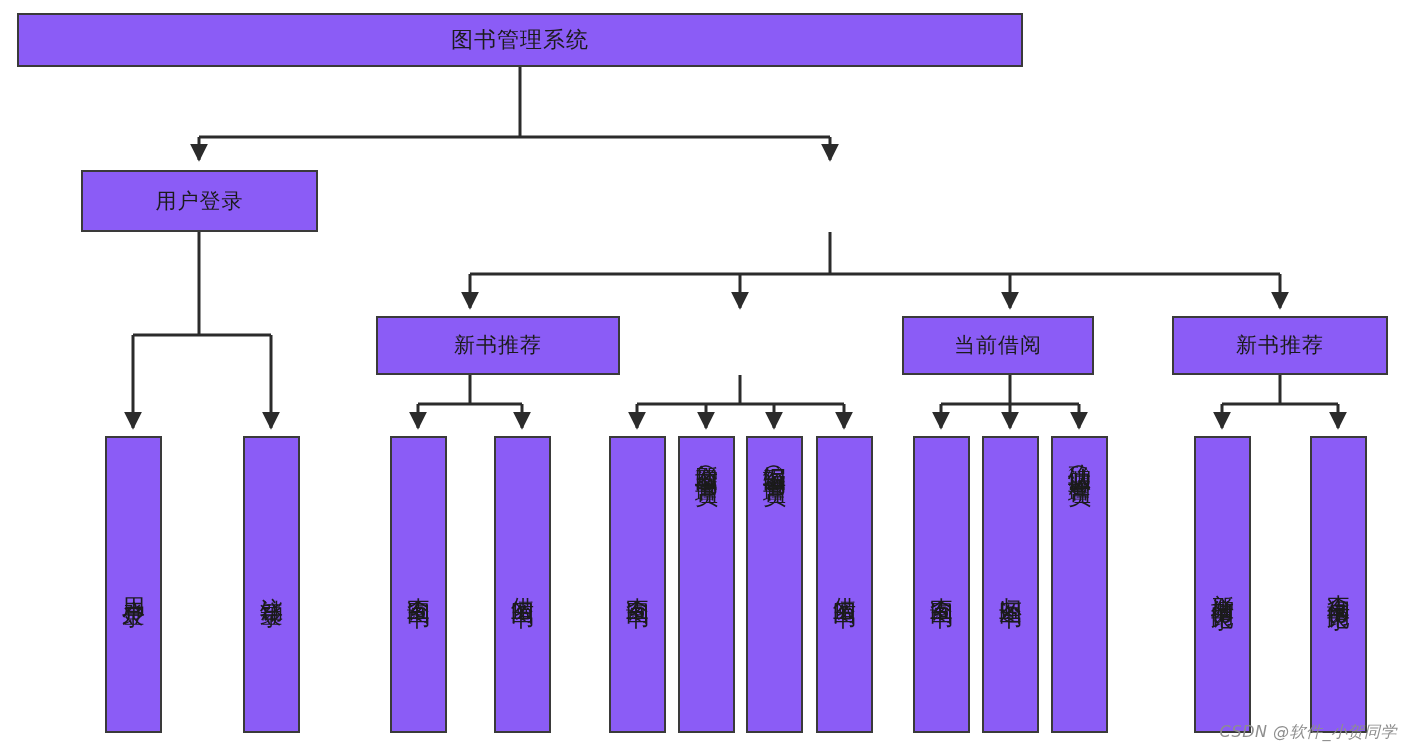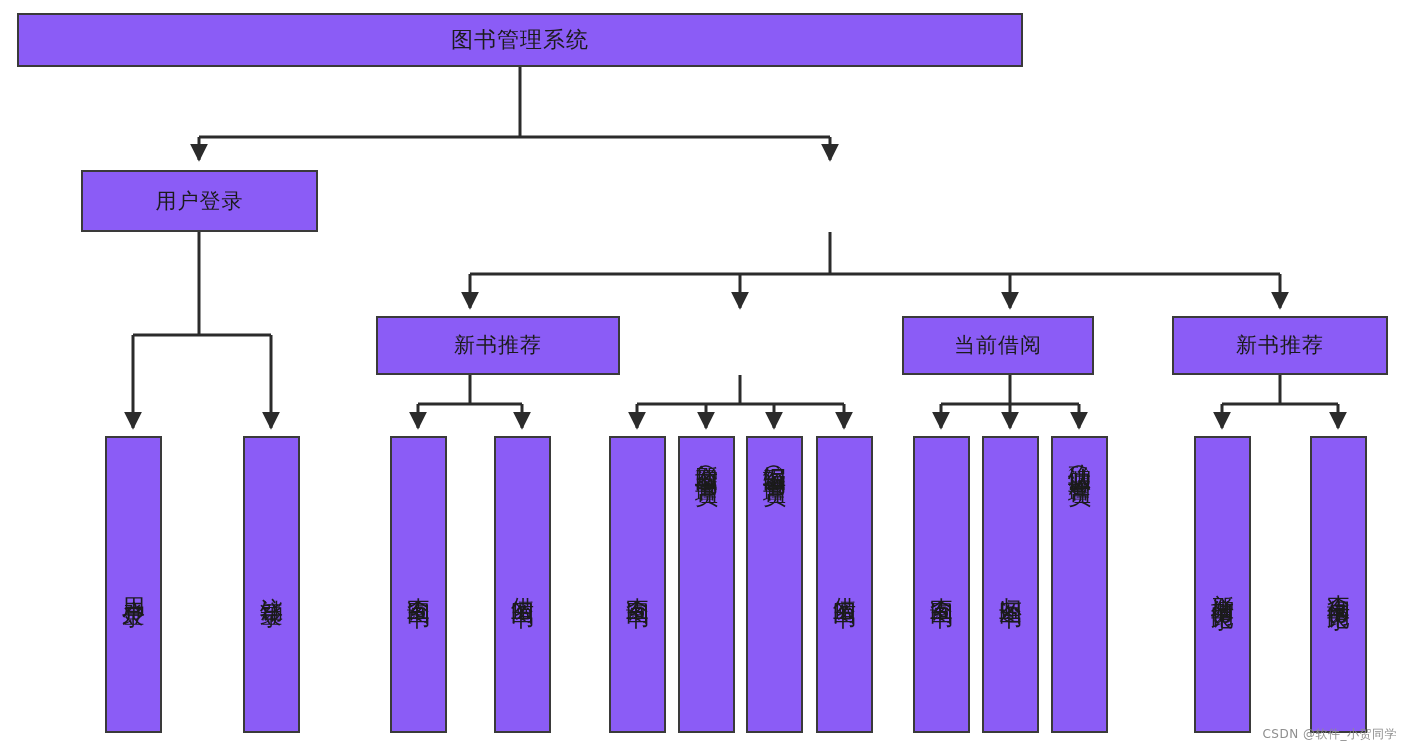--- a/index.html
+++ b/index.html
@@ -66,25 +66,26 @@
     white-space: nowrap;
   }
   .node.v.short {
     align-items: center;
     padding-top: 0;
   }
   #watermark {
     position: absolute;
     right: 8px;
     bottom: 4px;
-    font-size: 12px;
+    font-size: 16px;
     color: #8e8e8e;
     letter-spacing: 0.5px;
     white-space: nowrap;
     font-family: "DejaVu Sans", "Liberation Sans", sans-serif;
+    font-style: italic;
   }
 </style>
 </head>
 <body>
 
 <div id="diagram-root">
 
   <svg class="connectors" viewBox="0 0 1405 747" xmlns="http://www.w3.org/2000/svg">
     <defs>
       <marker id="arrow" viewBox="0 0 10 10" refX="9" refY="5" markerWidth="6" markerHeight="6" orient="auto-start-reverse">

